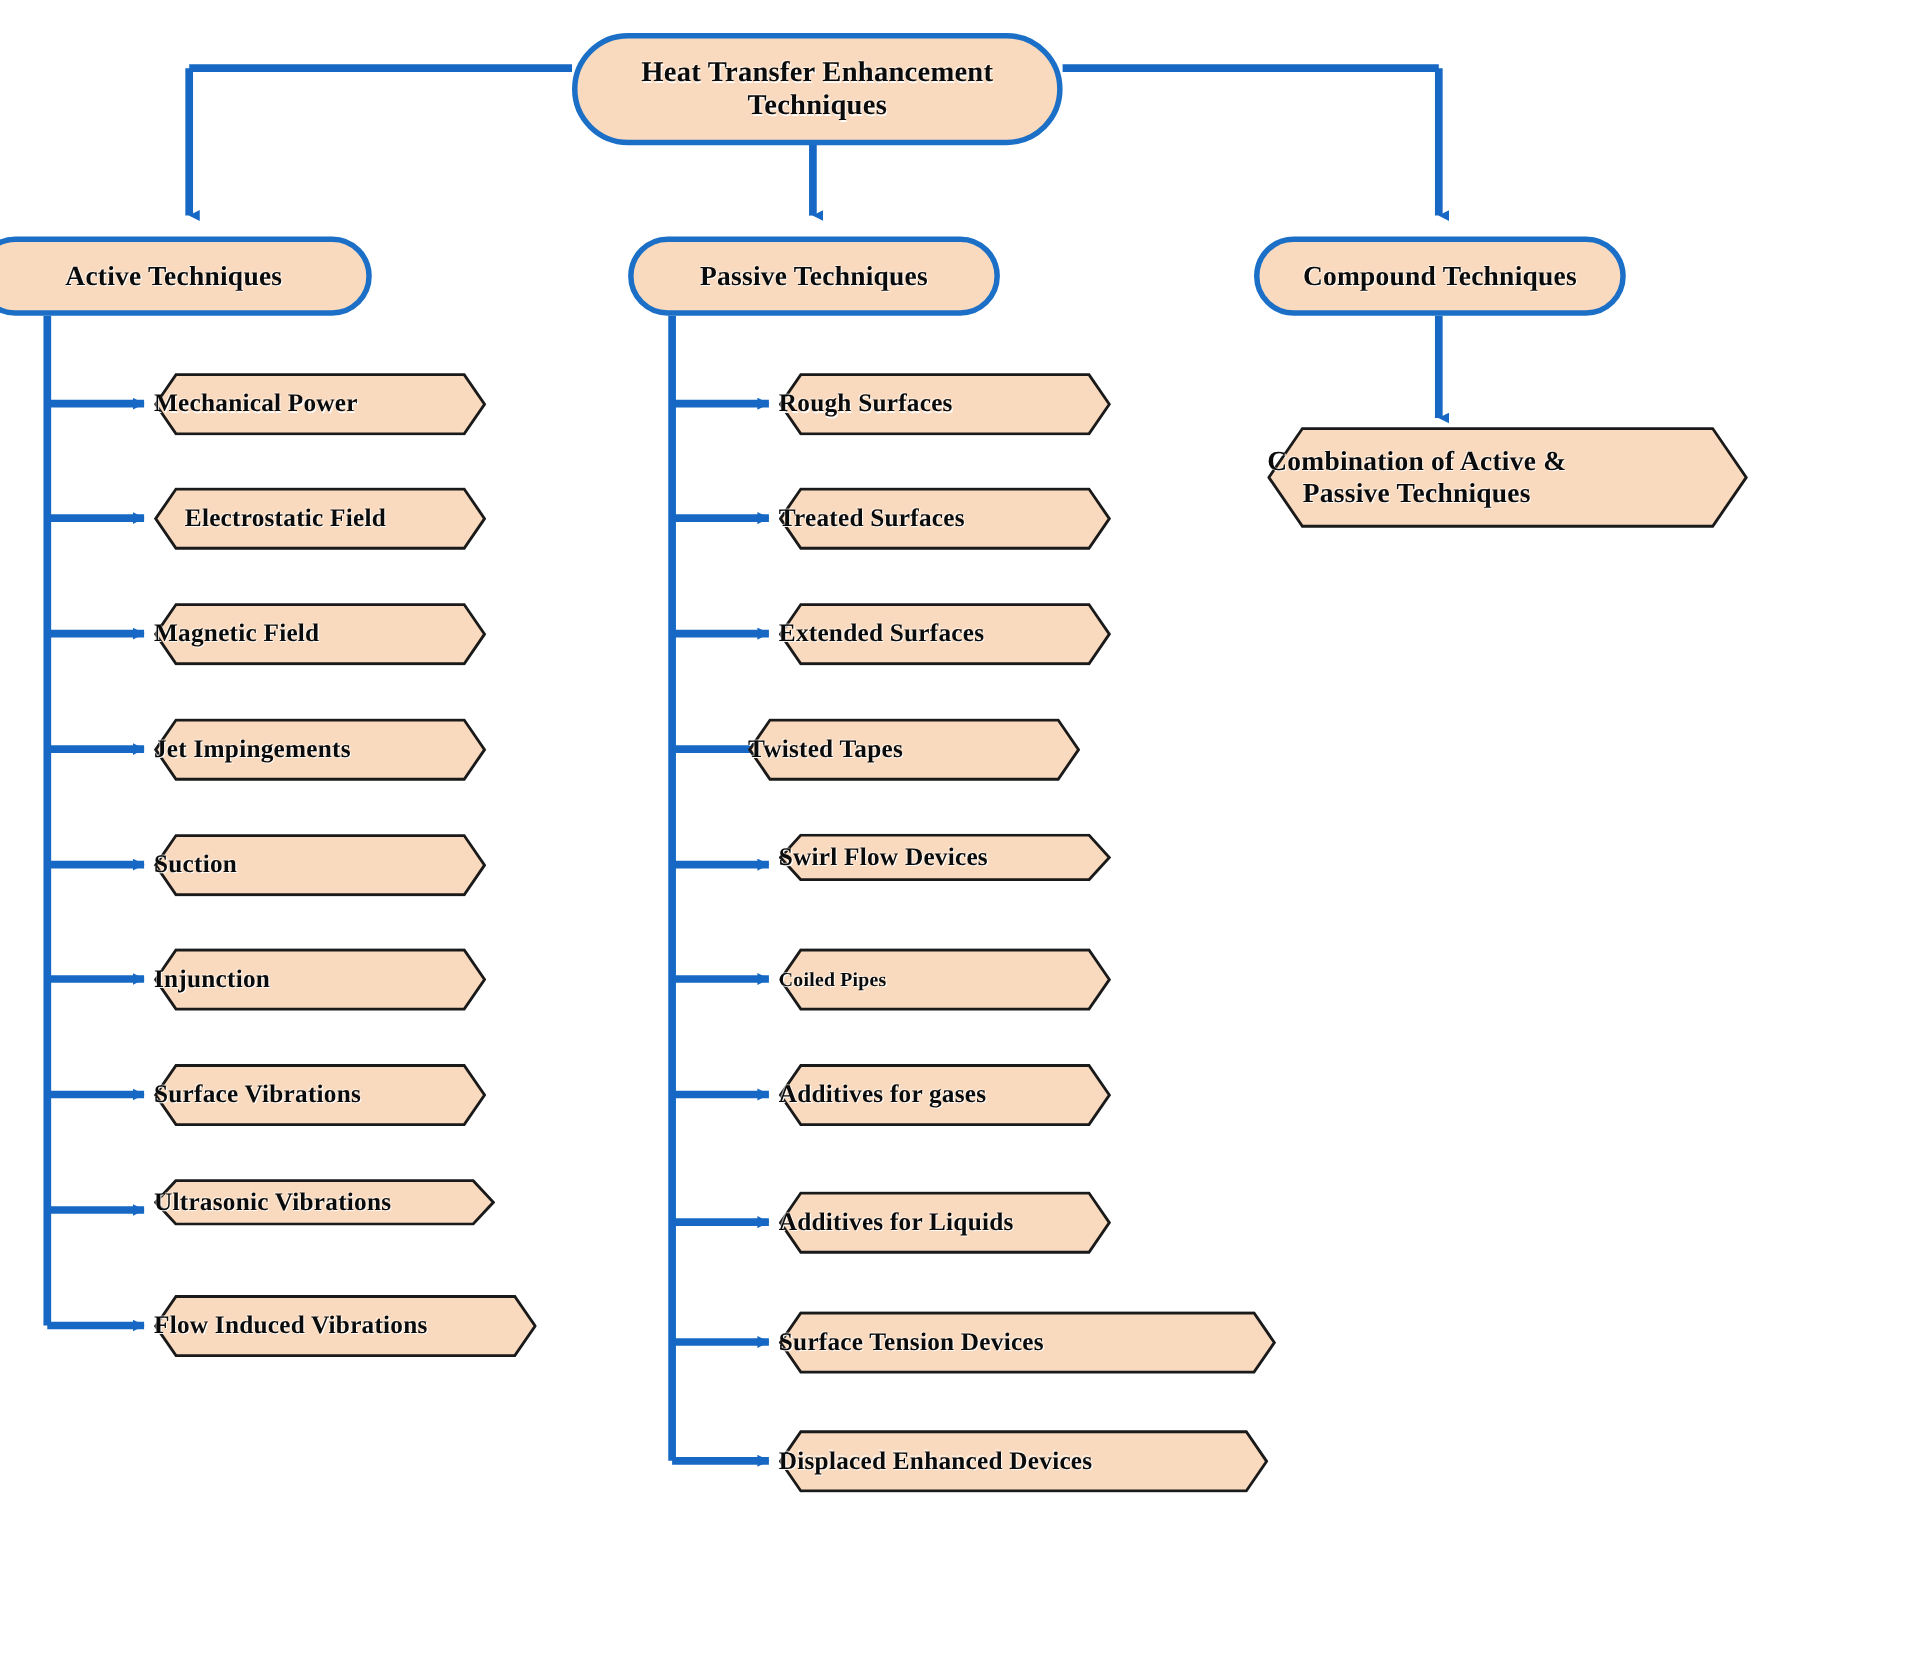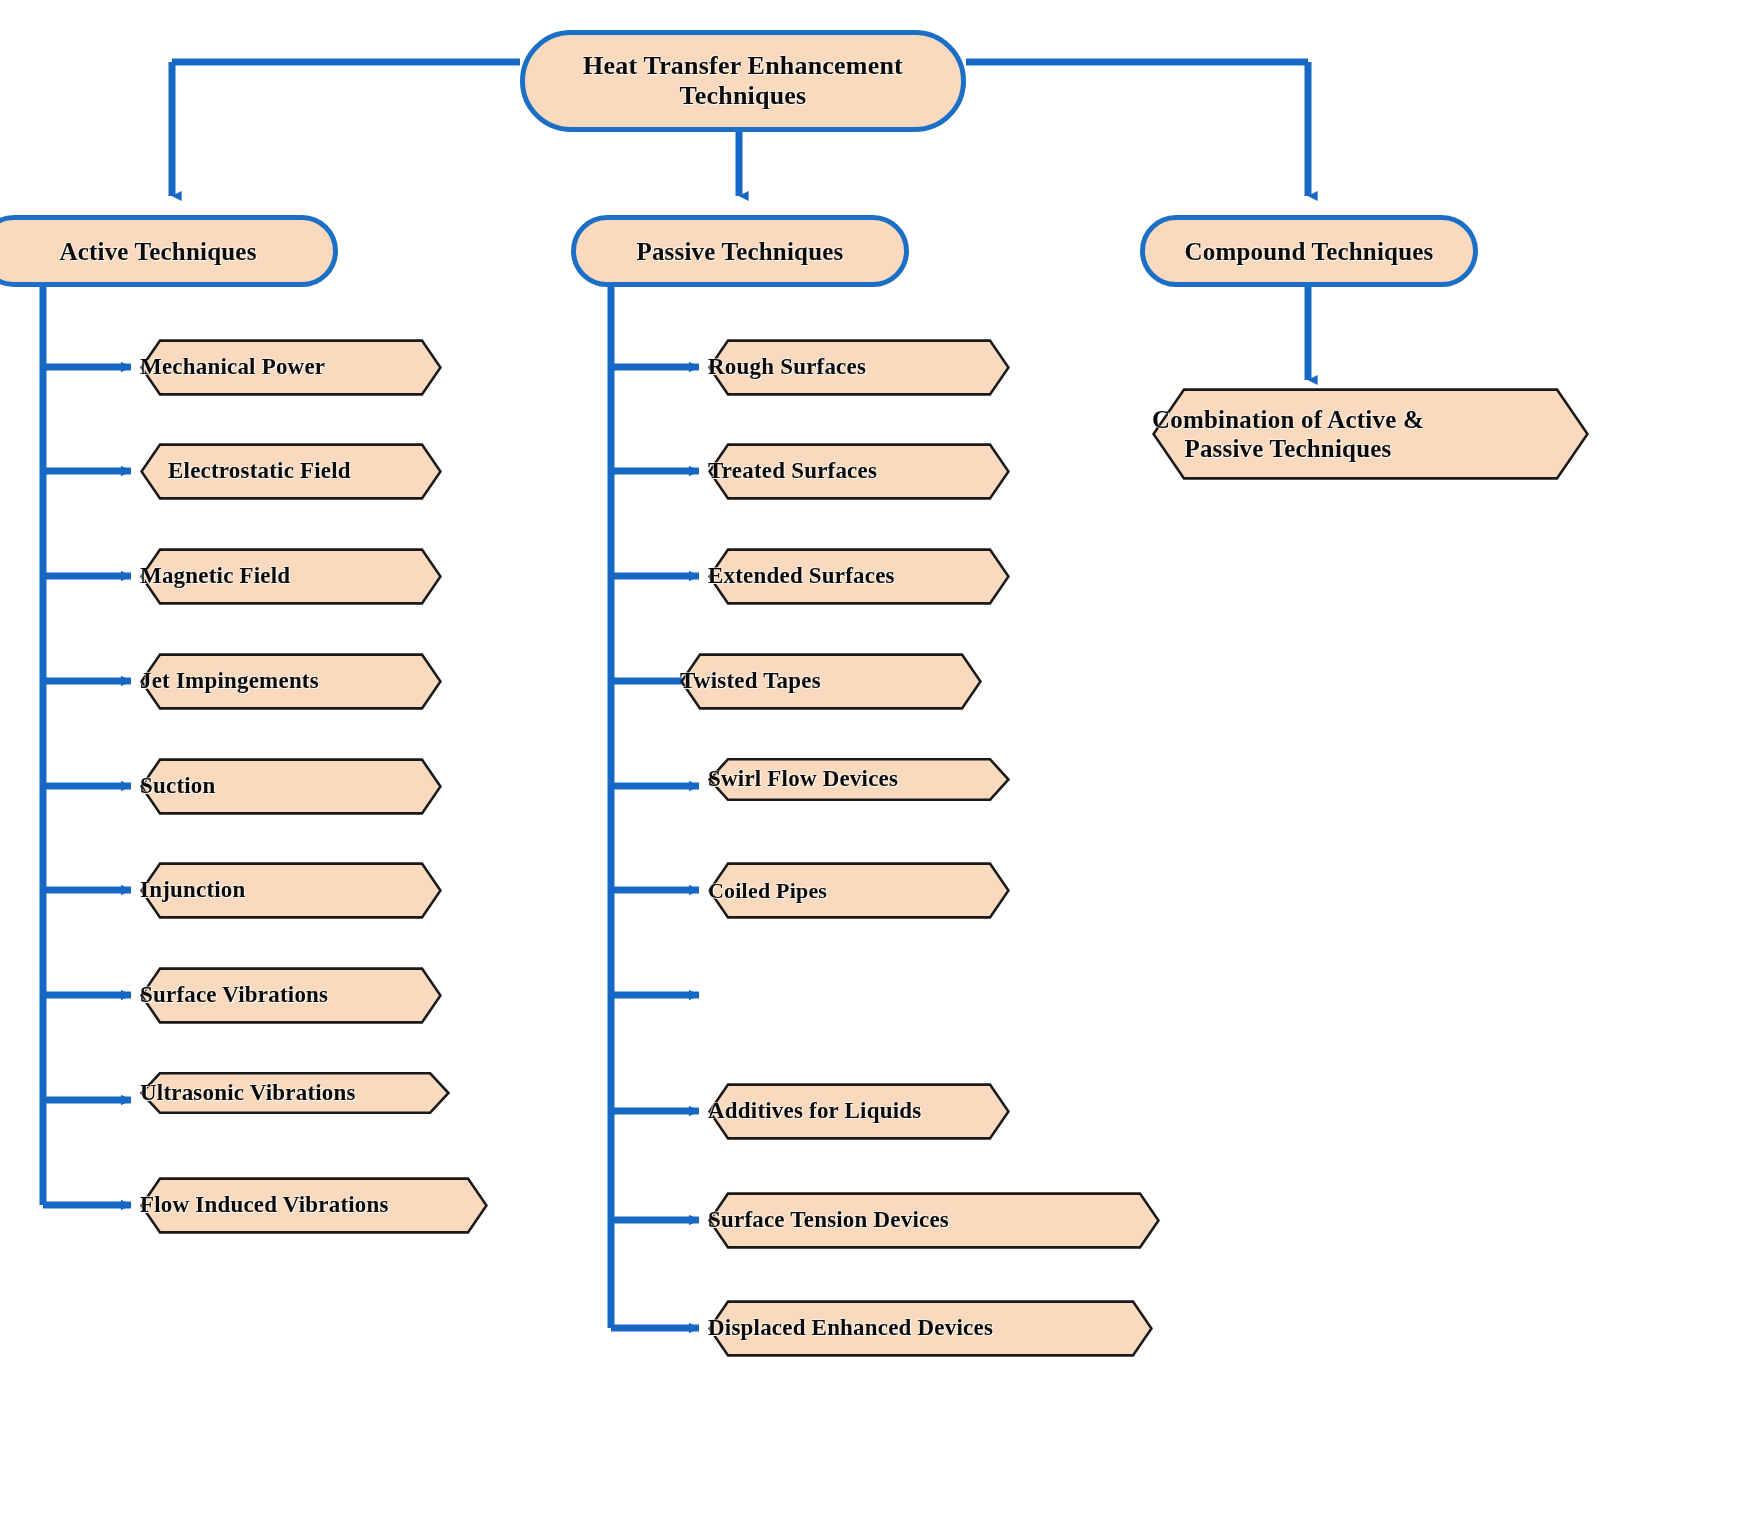--- a/index.html
+++ b/index.html
@@ -262,23 +262,31 @@
     </span>
     <span class="node-label" style="font-size:23px;">Swirl Flow Devices</span>
   </div>
 
   <div class="hex" style="left:708px; top:862px; width:302px; height:57px;">
     <span class="hex-bg">
       <svg viewBox="0 0 302 57" preserveAspectRatio="none">
         <polygon points="20,1.6 282,1.6 300.5,28.5 282,55.4 20,55.4 1.5,28.5" fill="#F9DABE" stroke="#1A1A1A" stroke-width="2.6" vector-effect="non-scaling-stroke"></polygon>
       </svg>
     </span>
-    <span class="node-label" style="font-size:22px;">Coiled Pipes</span>
-  </div>
-
+    <span class="node-label" style="font-size:18px;">Coiled Pipes</span>
+  </div>
+
+  <div class="hex" style="left:708px; top:967px; width:302px; height:57px;">
+    <span class="hex-bg">
+      <svg viewBox="0 0 302 57" preserveAspectRatio="none">
+        <polygon points="20,1.6 282,1.6 300.5,28.5 282,55.4 20,55.4 1.5,28.5" fill="#F9DABE" stroke="#1A1A1A" stroke-width="2.6" vector-effect="non-scaling-stroke"></polygon>
+      </svg>
+    </span>
+    <span class="node-label" style="font-size:23px;">Additives for gases</span>
+  </div>
 
   <div class="hex" style="left:708px; top:1083px; width:302px; height:57px;">
     <span class="hex-bg">
       <svg viewBox="0 0 302 57" preserveAspectRatio="none">
         <polygon points="20,1.6 282,1.6 300.5,28.5 282,55.4 20,55.4 1.5,28.5" fill="#F9DABE" stroke="#1A1A1A" stroke-width="2.6" vector-effect="non-scaling-stroke"></polygon>
       </svg>
     </span>
     <span class="node-label" style="font-size:23px;">Additives for Liquids</span>
   </div>
 

